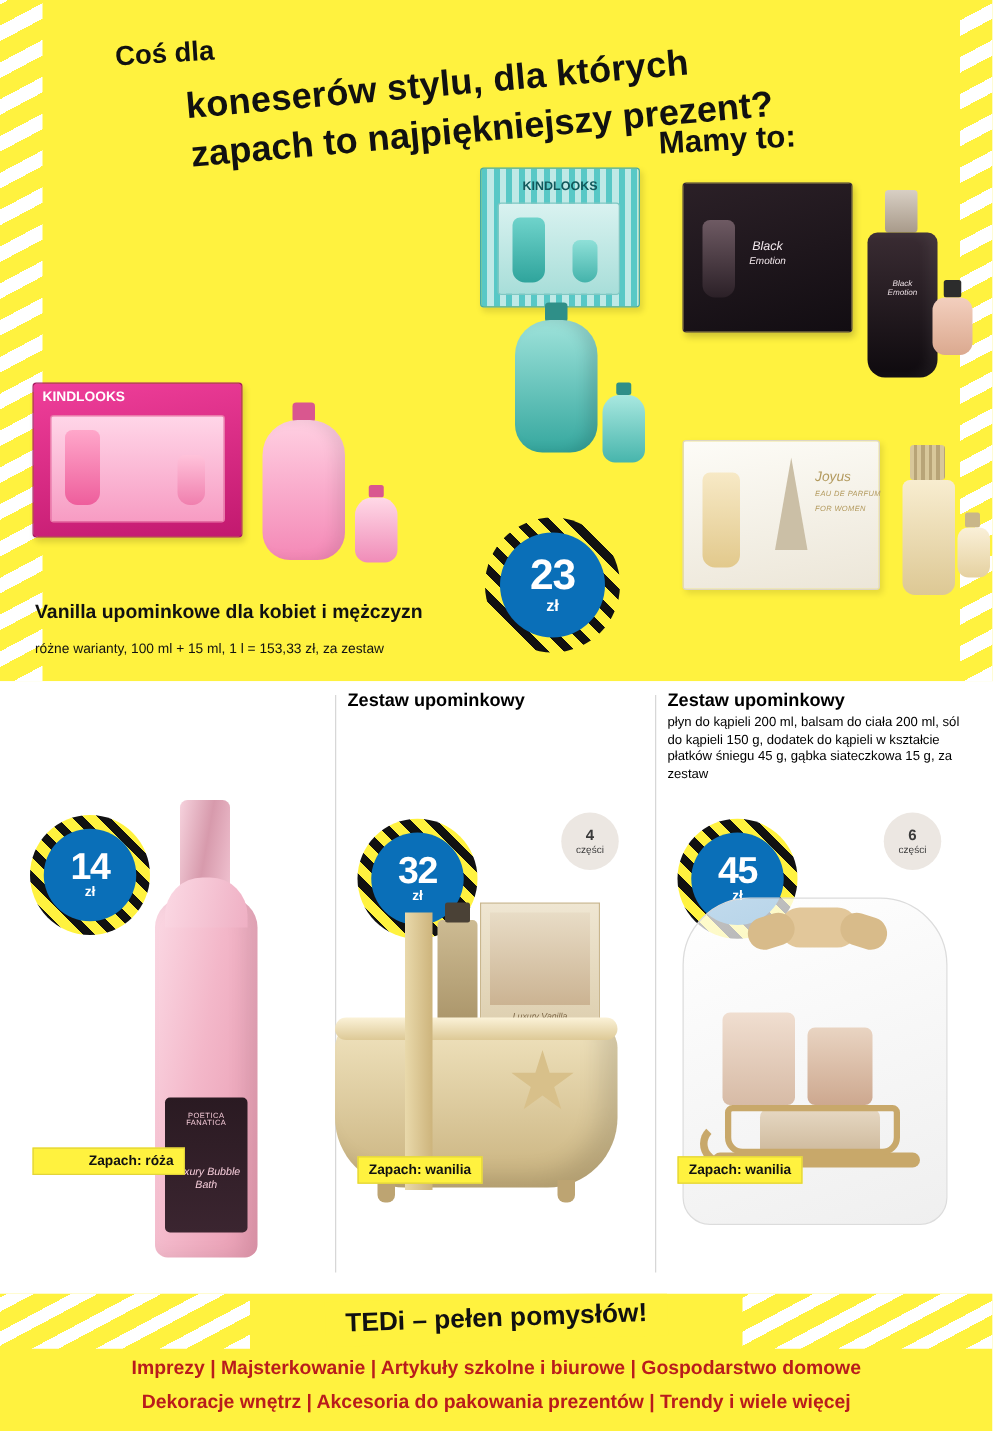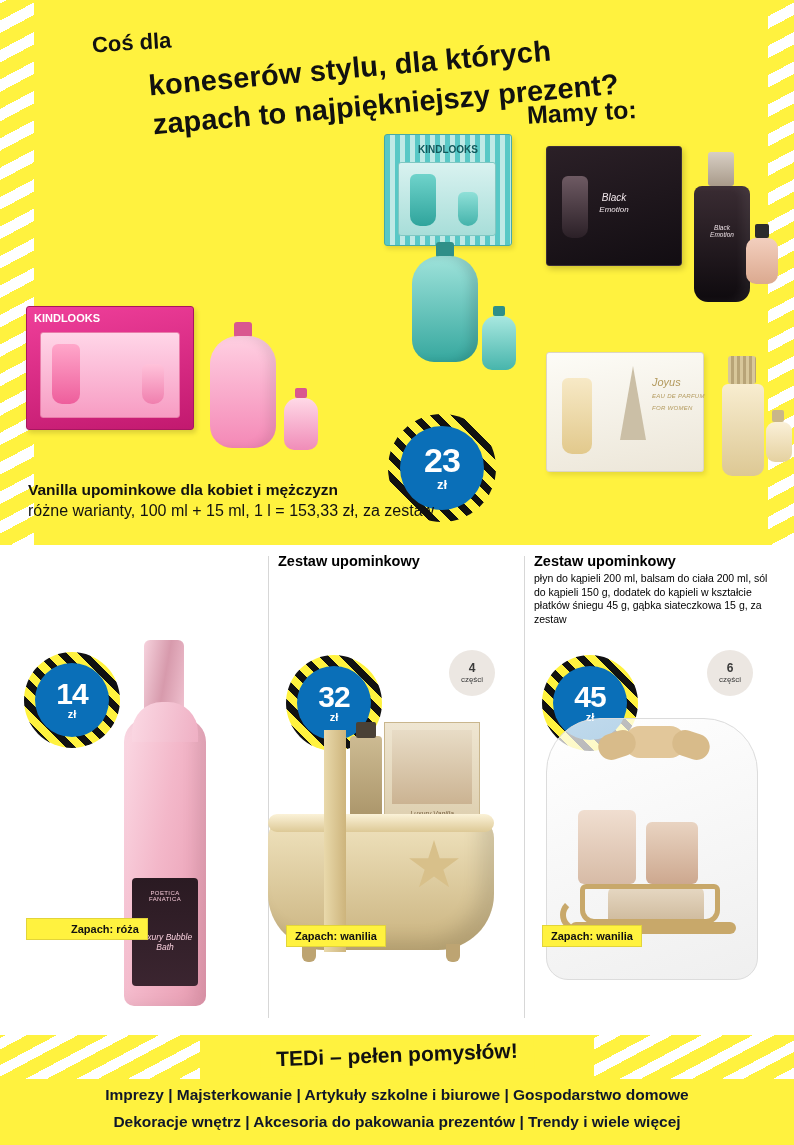--- a/index.html
+++ b/index.html
@@ -79,21 +79,21 @@
     display: flex; flex-direction: column; align-items: center; justify-content: center;
     font-size: 8px; line-height: 1.15;
   }
   .parts-badge .pn { font-size: 12px; font-weight: bold; }
 
   
   .top-caption {
     position: absolute; left: 28px; top: 481px; width: 460px;
   }
   .top-caption .t { font-size: 15.5px; font-weight: bold; color: #111; }
-  .top-caption .s { font-size: 16px; color: #111; margin-top: 2px; line-height: 1.25; }
+  .top-caption .s { font-size: 11px; color: #111; margin-top: 14px; line-height: 1.25; }
 
   
   .mid { position: absolute; left: 0; top: 545px; width: 794px; height: 490px; background: #fff; }
 
   .vdiv { position: absolute; top: 556px; width: 1px; height: 462px; background: #d7d7d7; }
   .vdiv.v1 { left: 268px; }
   .vdiv.v2 { left: 524px; }
 
   .scent-tag {
     position: absolute; background: #fff23f; color: #111;
@@ -114,21 +114,21 @@
     position: absolute; right: 0; top: 0; width: 200px; height: 44px;
     background: repeating-linear-gradient(-28deg, #ffffff 0 10px, #fff23f 10px 24px);
   }
   .slogan {
     position: absolute; left: 50%; top: 2px; transform: translateX(-50%) rotate(-2deg);
     background: #fff23f; padding: 6px 16px;
     font-size: 21px; font-weight: bold; color: #111; white-space: nowrap;
   }
   .cats {
     position: absolute; left: 0; top: 46px; width: 794px; text-align: center;
-    font-size: 15.5px; font-weight: bold; color: #0f172a; line-height: 1.75;
+    font-size: 15.5px; font-weight: bold; color: #b91c1c; line-height: 1.75;
   }
 </style>
 </head>
 <body>
 
 <div class="page">
 
   <div class="top-panel">
     <div class="stripes-left"></div>
     <div class="stripes-right"></div>

